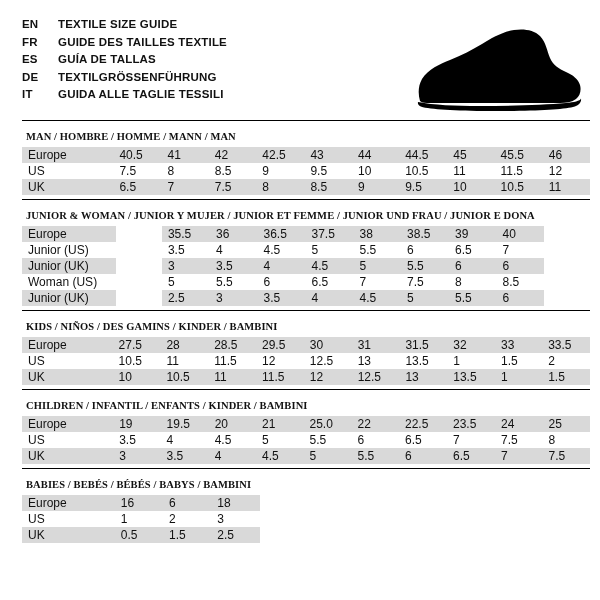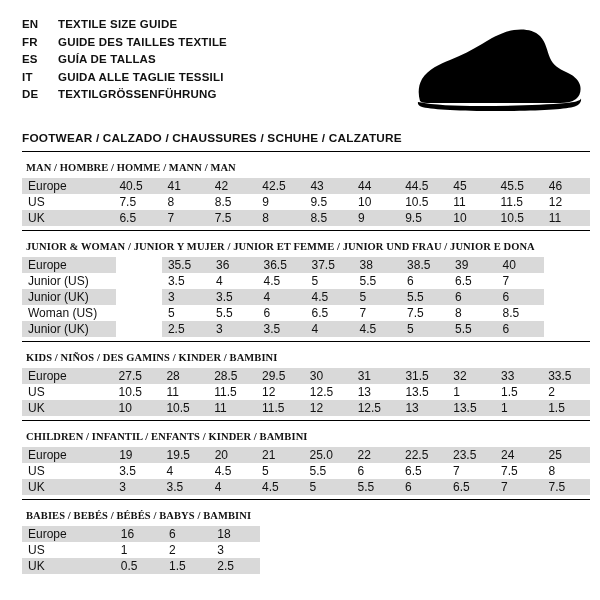--- a/index.html
+++ b/index.html
@@ -101,44 +101,43 @@
         </tr>
         <tr>
           <td class="lang-code">FR</td>
           <td>GUIDE DES TAILLES TEXTILE</td>
         </tr>
         <tr>
           <td class="lang-code">ES</td>
           <td>GUÍA DE TALLAS</td>
         </tr>
         <tr>
+          <td class="lang-code">DE</td>
+          <td>TEXTILGRÖSSENFÜHRUNG</td>
+        </tr>
+        <tr>
           <td class="lang-code">IT</td>
           <td>GUIDA ALLE TAGLIE TESSILI</td>
-        </tr>
-        <tr>
-          <td class="lang-code">DE</td>
-          <td>TEXTILGRÖSSENFÜHRUNG</td>
         </tr>
       </tbody>
     </table>
 
     <div class="shoe-wrap">
       <svg viewBox="0 0 200 90" width="200" height="90" aria-hidden="true">
         <path fill="#000000" d="M36,77 C34,70 34,62 38,55 C44,45 56,40 66,36 C78,31 88,26 98,20
           C108,14 118,8 130,6 C140,4.5 150,6 156,12 C162,18 163,27 166,34
           C169,41 175,45 182,48 C189,51 194,55 196,61 C197.5,66 196,72 192,75
           C188,78 182,79 176,79 L46,79 C42,79 38,79 36,77 Z"></path>
         <path fill="#000000" d="M34,78 C50,81 70,82 96,82 C126,82 160,81 182,79
           C190,78.2 196,77 197,74.5 C197.6,78 195,81.5 189,83 C178,85.6 150,87 112,87
           C76,87 50,85.6 39,83.2 C35,82.2 33.4,80.4 34,78 Z"></path>
       </svg>
     </div>
   </div>
 
-  <div class="footwear-line">FOOTWEAR / CALZADO / CHAUSSURES / SCHUHE / CALZATURE</div>
 
   <div class="spacer-2"></div>
 
   <div class="section">
     <hr class="section-divider">
     <div class="section-title">MAN / HOMBRE / HOMME / MANN / MAN</div>
     <table class="sizes">
       <tbody>
         <tr class="shaded">
           <td class="rowlabel">Europe</td>

